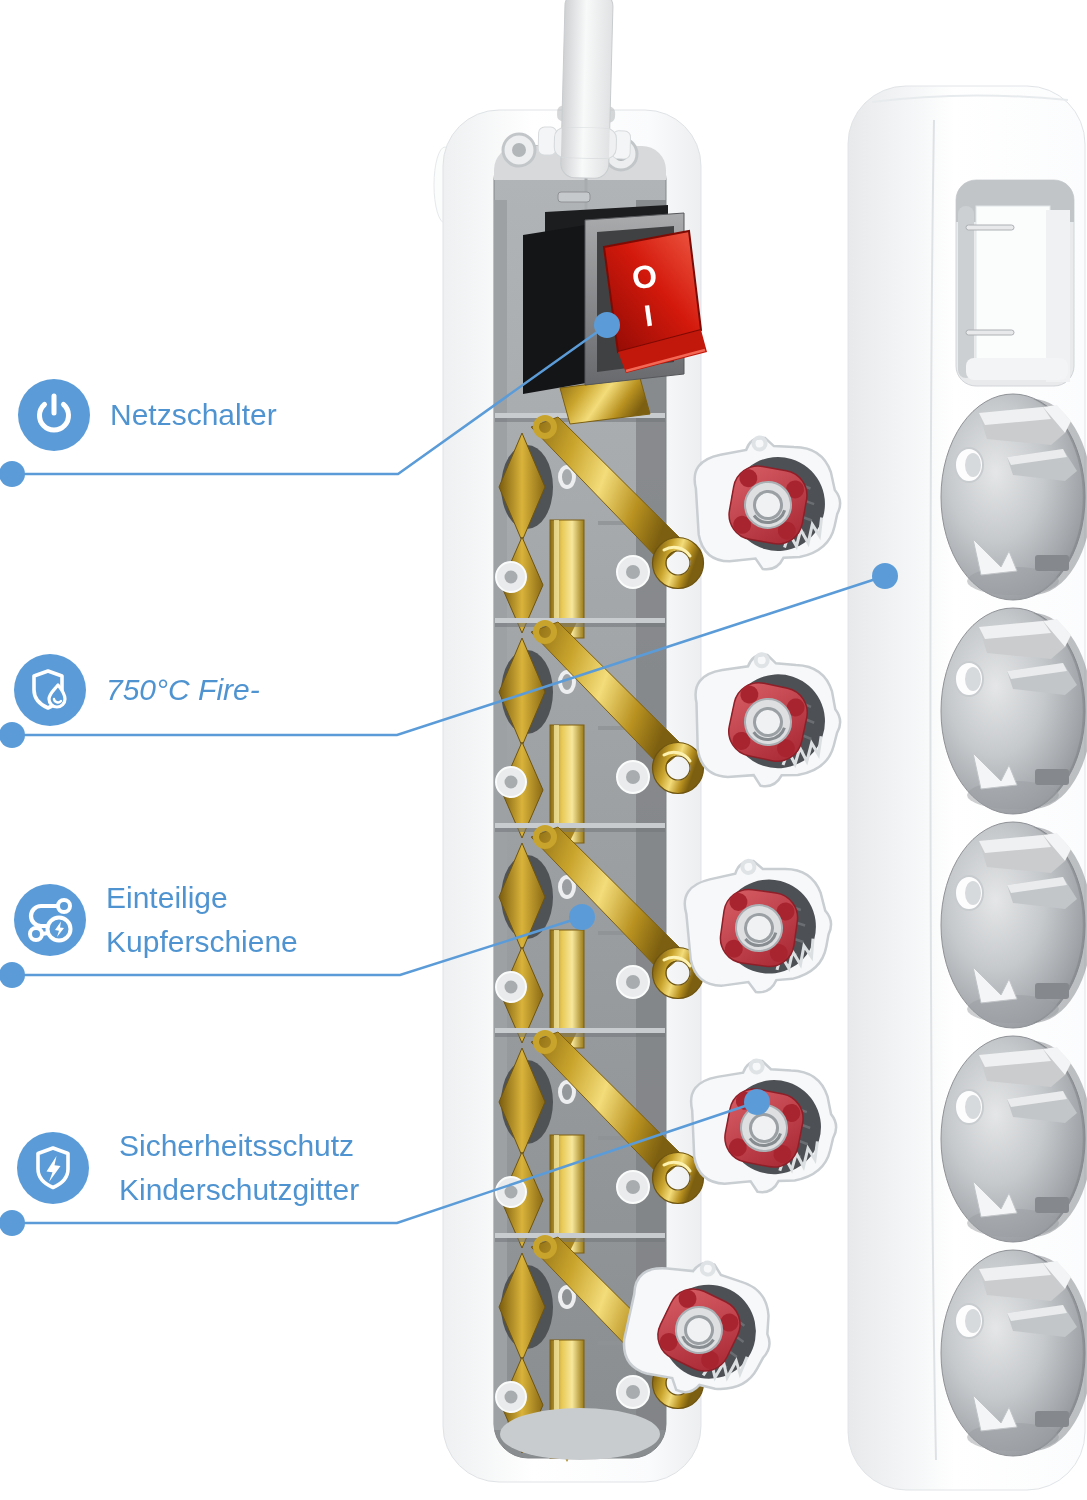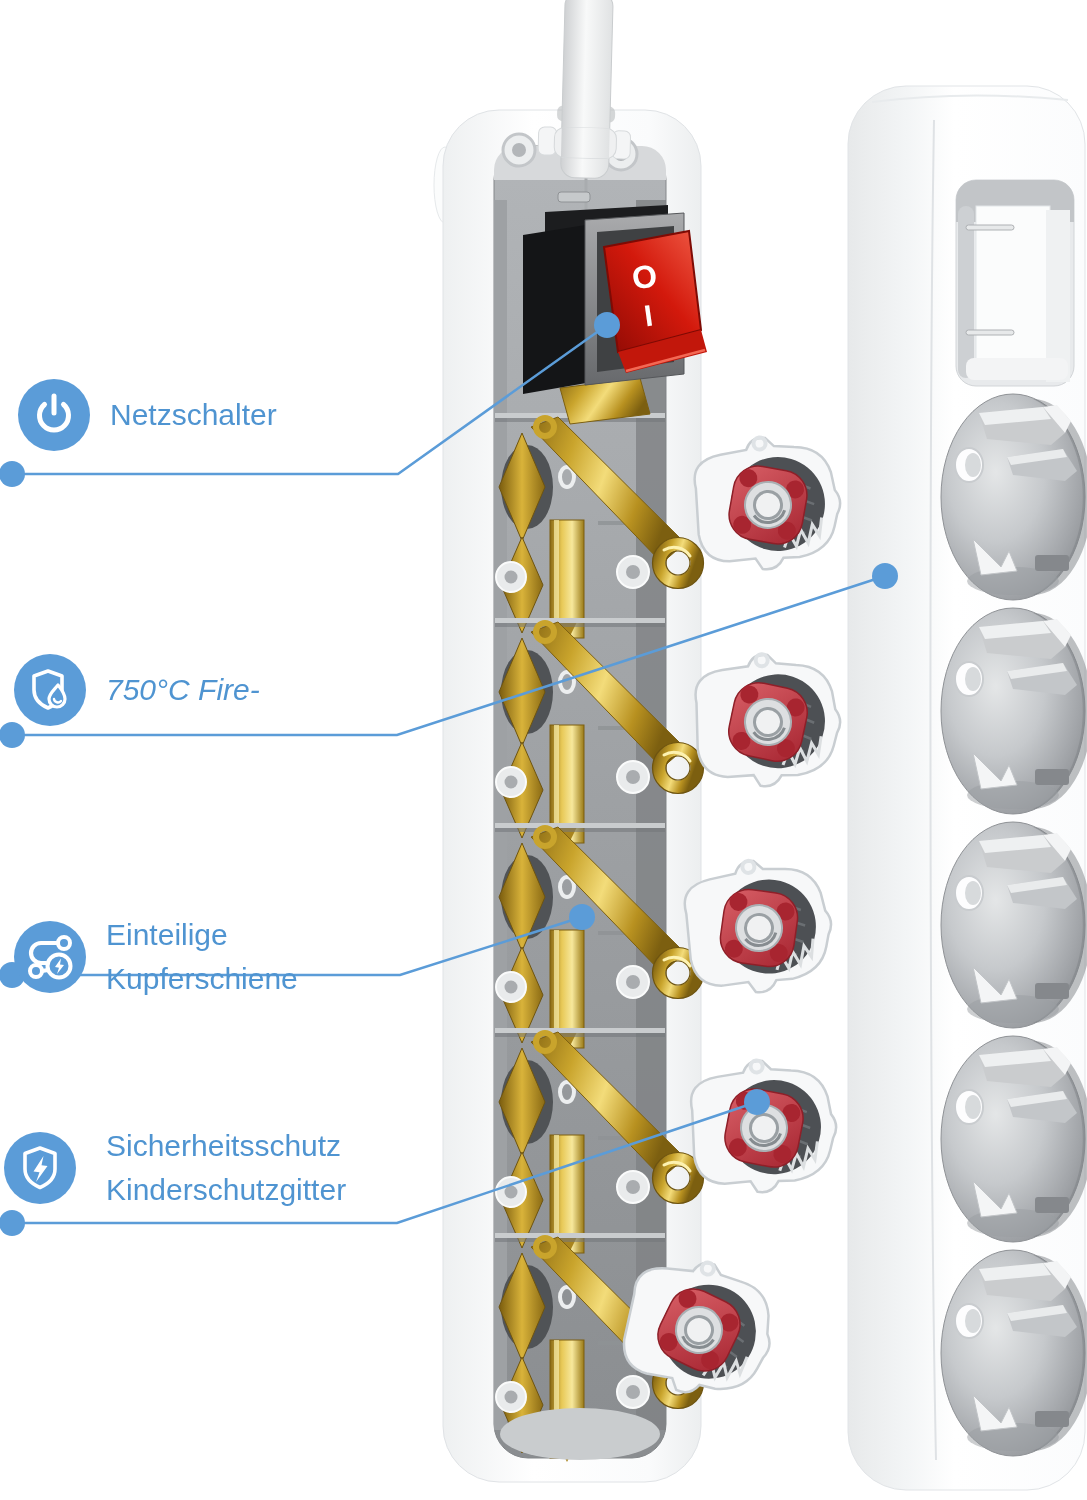--- a/index.html
+++ b/index.html
@@ -256,37 +256,37 @@
     <circle cx="36" cy="36" r="36" fill="#5b9cd8"></circle>
     <path d="M34,17 L48,22 V36 Q48,48 34,54 Q20,48 20,36 V22 Z" fill="none" stroke="#ffffff" stroke-width="3.6" stroke-linejoin="round"></path>
     <path d="M44,31 C48.5,36.5 51,40 51,45 a8,8 0 0 1 -16,0 c0,-5 4.5,-8.5 9,-14 z" fill="#5b9cd8" stroke="#ffffff" stroke-width="3.2" stroke-linejoin="round"></path>
     <path d="M40,45 a4,4 0 0 0 7,2" fill="none" stroke="#ffffff" stroke-width="2.4" stroke-linecap="round"></path>
   </svg>
   <div class="txt">
     <div>750°C Fire-</div>
   </div>
 </div>
 
-<div class="callout" style="left:14px;top:876px;margin-top:37px;">
+<div class="callout" style="left:14px;top:876px;">
   <svg class="badge" viewBox="0 0 72 72">
     <circle cx="36" cy="36" r="36" fill="#5b9cd8"></circle>
     <circle cx="50" cy="22" r="6" fill="none" stroke="#ffffff" stroke-width="4"></circle>
     <path d="M44,22 H27 a10,10 0 0 0 0,20 h5" fill="none" stroke="#ffffff" stroke-width="4.2" stroke-linecap="round"></path>
     <circle cx="22" cy="50" r="6" fill="none" stroke="#ffffff" stroke-width="4"></circle>
     <line x1="28" y1="50" x2="34" y2="49" stroke="#ffffff" stroke-width="4" stroke-linecap="round"></line>
     <circle cx="45" cy="45" r="11.5" fill="#5b9cd8" stroke="#ffffff" stroke-width="4"></circle>
     <polygon points="47,37.5 41,46 45,46.8 43,53 50,44 46,43.4" fill="#ffffff"></polygon>
   </svg>
   <div class="txt">
     <div>Einteilige</div>
     <div>Kupferschiene</div>
   </div>
 </div>
 
-<div class="callout" style="left:4px;top:1124px;gap:30px;">
+<div class="callout" style="left:17px;top:1124px;gap:30px;">
   <svg class="badge" viewBox="0 0 72 72">
     <circle cx="36" cy="36" r="36" fill="#5b9cd8"></circle>
     <path d="M36,16 L51,21.5 V37 Q51,49 36,55.5 Q21,49 21,37 V21.5 Z" fill="none" stroke="#ffffff" stroke-width="3.6" stroke-linejoin="round"></path>
     <polygon points="39.5,24 29.5,39.5 35.5,40.3 32,50 43.5,34 37.5,33.2" fill="#ffffff"></polygon>
   </svg>
   <div class="txt">
     <div>Sicherheitsschutz</div>
     <div>Kinderschutzgitter</div>
   </div>
 </div>

